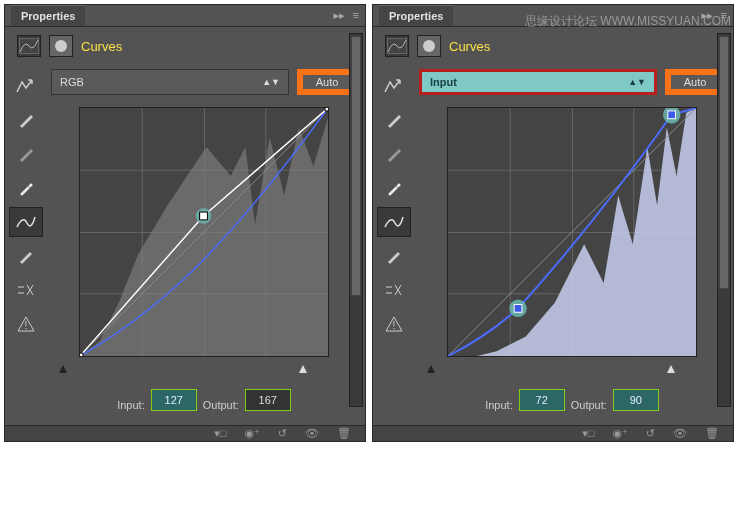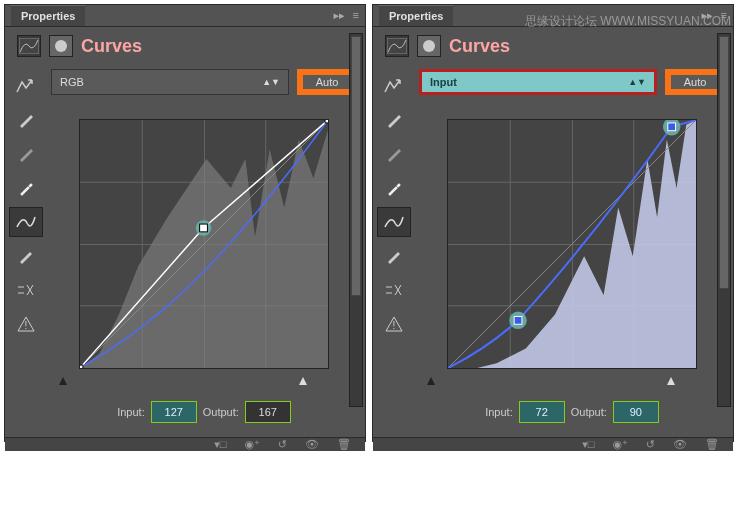--- a/index.html
+++ b/index.html
@@ -7,36 +7,36 @@
 .watermark{position:absolute;top:13px;right:8px;font-size:12px;color:#999;z-index:100}
 .panels{display:flex;gap:6px;padding:4px}
 .panel{width:362px;height:438px;background:#535353;border:1px solid #2a2a2a;position:relative;display:flex;flex-direction:column}
 .header{height:26px;background:#535353;display:flex;align-items:center;padding:0 6px;border-bottom:1px solid #2a2a2a}
 .header-tab{background:#454545;padding:4px 10px;color:#e0e0e0;font-weight:bold;border-top:1px solid #666}
 .header-ctrl{margin-left:auto;display:flex;gap:8px;color:#aaa}
 .header-ctrl span{cursor:pointer}
 .type-row{display:flex;align-items:center;gap:8px;padding:8px 12px}
 .type-icon{width:24px;height:22px;background:#3a3a3a;border:1px solid #222;display:flex;align-items:center;justify-content:center}
 .type-icon.masks{background:#666}
-.type-label{color:#fca5a5;font-weight:bold;font-size:18px}
+.type-label{color:#fde047;font-weight:normal;font-size:13px}
 .preset-label{padding:2px 12px;color:#ccc;font-size:11px}
 .main{display:flex;flex:1;padding:4px 8px 4px 4px}
 .toolbar{width:42px;display:flex;flex-direction:column;gap:4px;padding-top:2px}
 .tool{width:34px;height:30px;display:flex;align-items:center;justify-content:center;color:#bbb;border:1px solid transparent;cursor:pointer}
 .tool.active{background:#3a3a3a;border:1px solid #222}
 .content{flex:1;display:flex;flex-direction:column}
-.dropdown-row{display:flex;gap:8px;align-items:center;margin-bottom:20px}
+.dropdown-row{display:flex;gap:8px;align-items:center;margin-bottom:8px}
 .dropdown{flex:1;height:26px;background:#5a5a5a;border:1px solid #333;display:flex;align-items:center;padding:0 8px;color:#ddd;position:relative;cursor:pointer}
 .dropdown.highlighted{background:#7fc8c8;border:3px solid #b82020;color:#1a4040;font-weight:bold}
 .dropdown .arrows{margin-left:auto;font-size:9px}
 .auto-btn{width:60px;height:26px;background:#5a5a5a;border:6px solid #f97316;color:#ddd;display:flex;align-items:center;justify-content:center;cursor:pointer}
 .graph-wrap{position:relative;width:250px;height:250px;margin:4px auto}
 .graph{width:100%;height:100%;background:#444;border:1px solid #222;position:relative;overflow:hidden}
 .grid line{stroke:#666;stroke-width:1}
-.io-row{display:flex;align-items:center;justify-content:center;gap:6px;padding:10px 0}
+.io-row{display:flex;align-items:flex-end;justify-content:center;gap:6px;padding:10px 0}
 .io-label{color:#ccc}
 .io-field{width:46px;height:22px;background:#2d6666;border:1px solid #84cc16;color:#def;text-align:center;line-height:20px}
 .io-field.dark{background:#333;color:#ddd}
 .footer{height:32px;background:#454545;border-top:1px solid #2a2a2a;display:flex;align-items:center;justify-content:flex-end;gap:18px;padding:0 14px;color:#999}
 .footer span{cursor:pointer}
 .scrollbar{position:absolute;right:2px;top:28px;bottom:34px;width:14px;background:#3a3a3a;border:1px solid #222}
 .scroll-thumb{position:absolute;left:1px;right:1px;background:#666;border:1px solid #444}
 svg{display:block}
 </style>
 </head>

